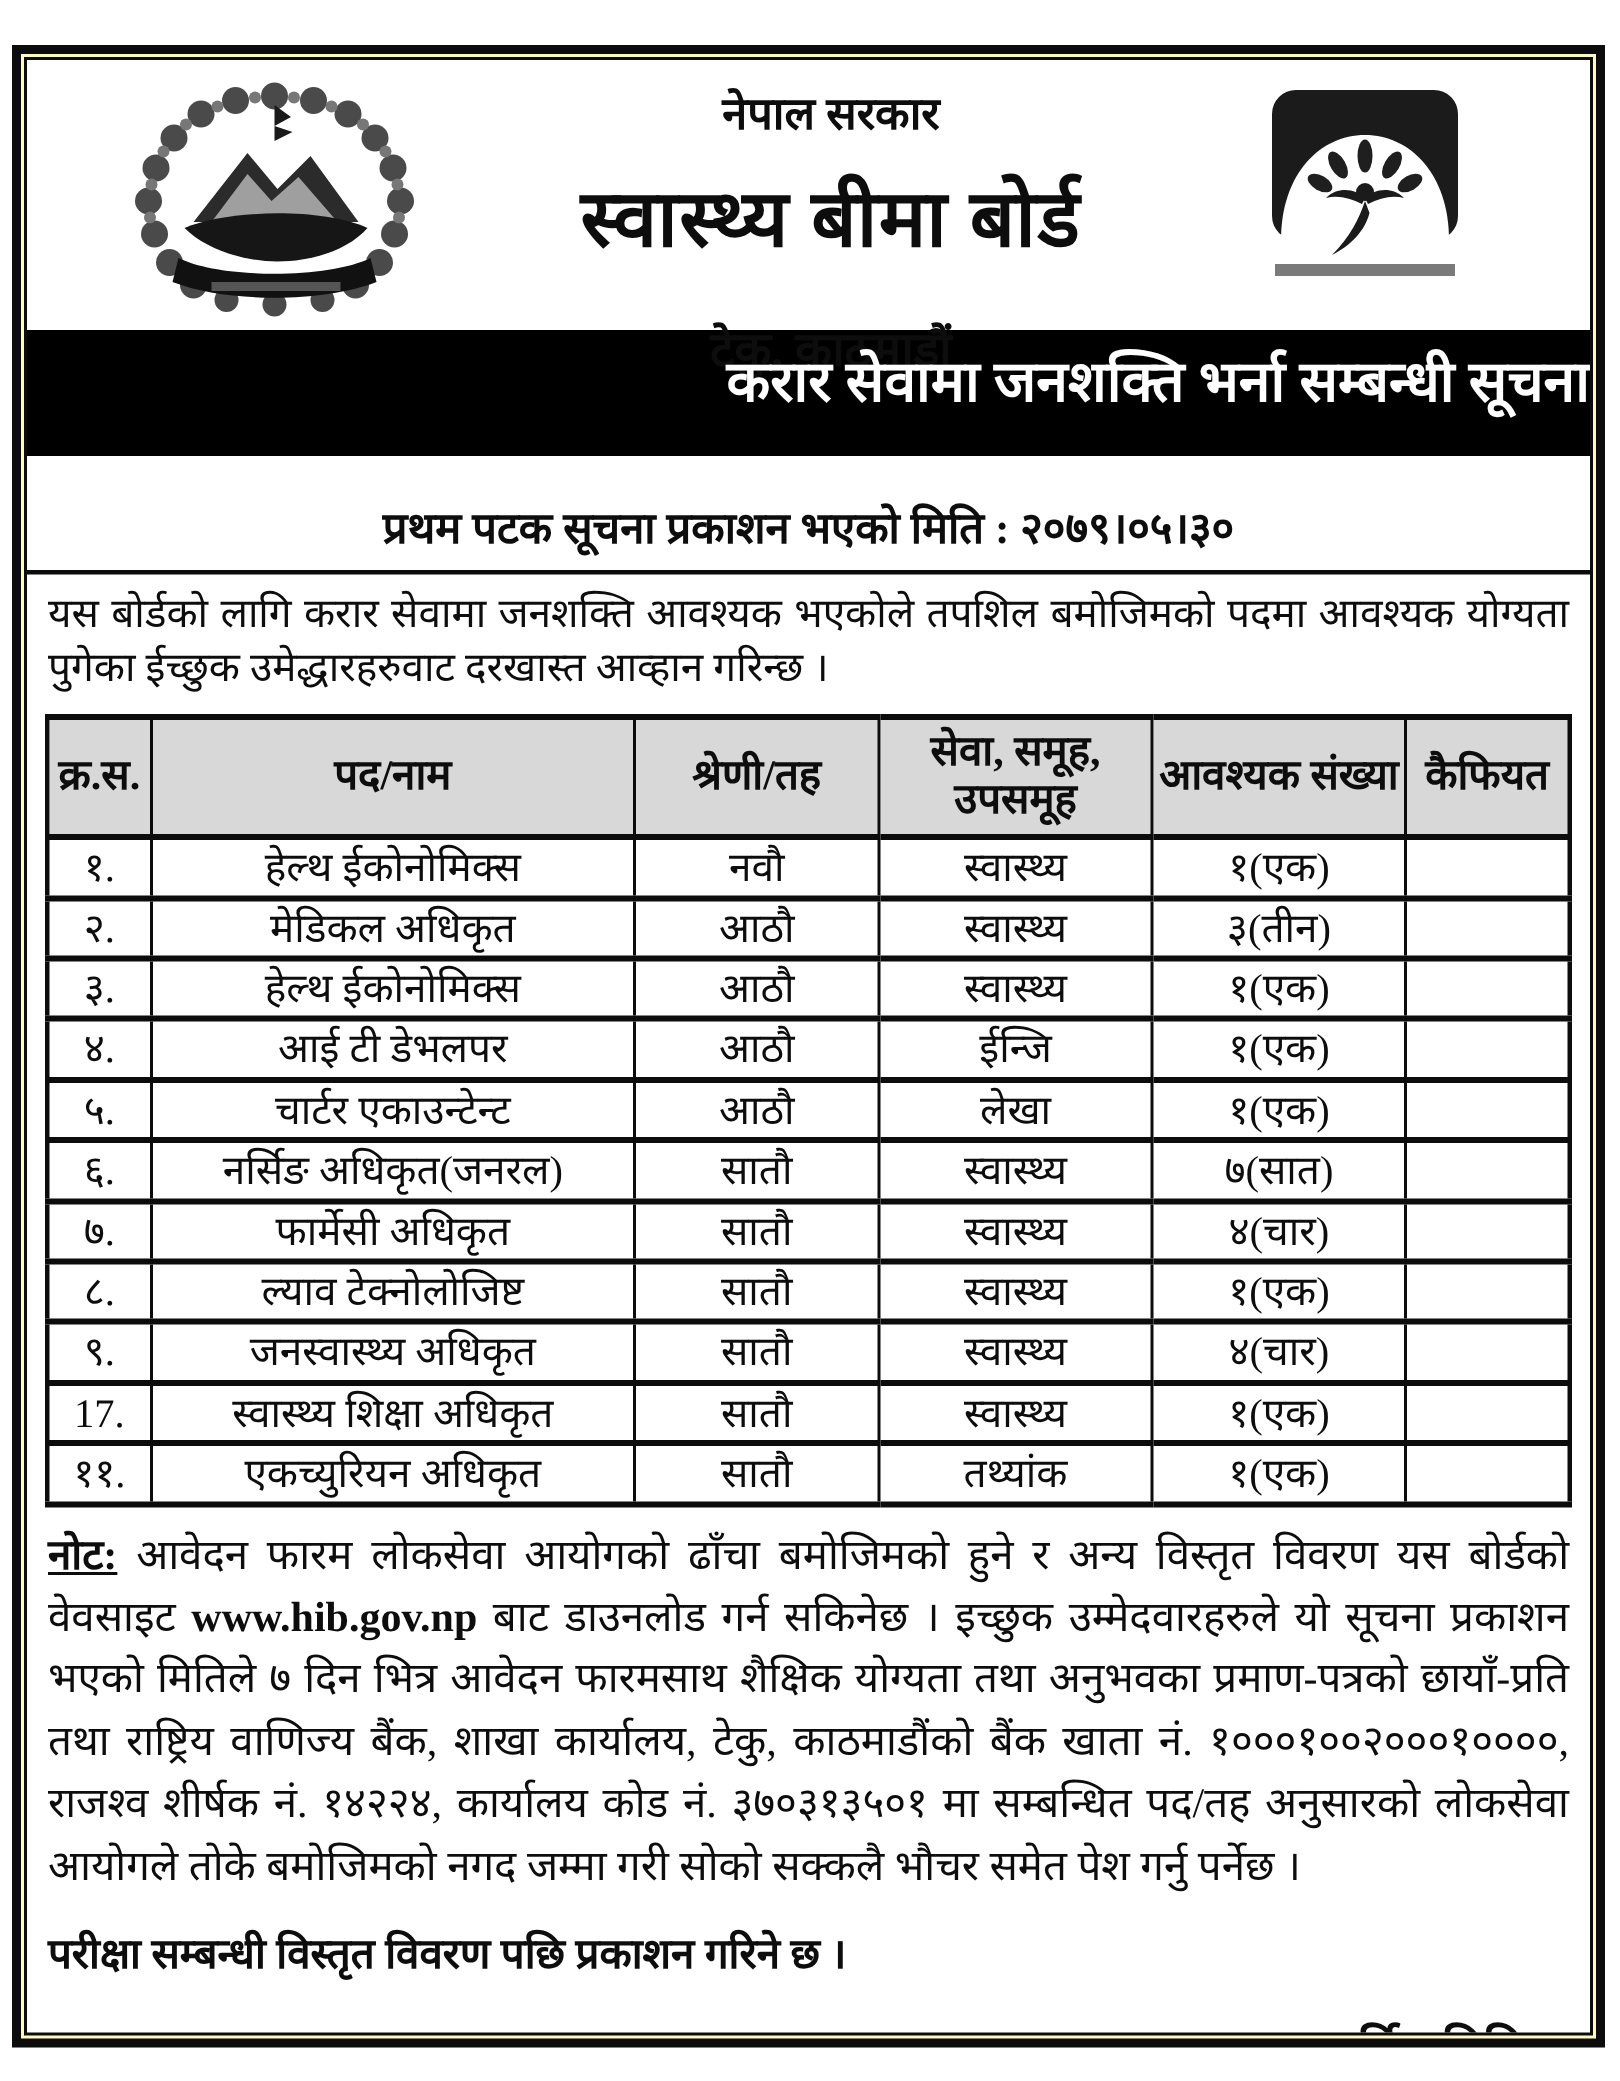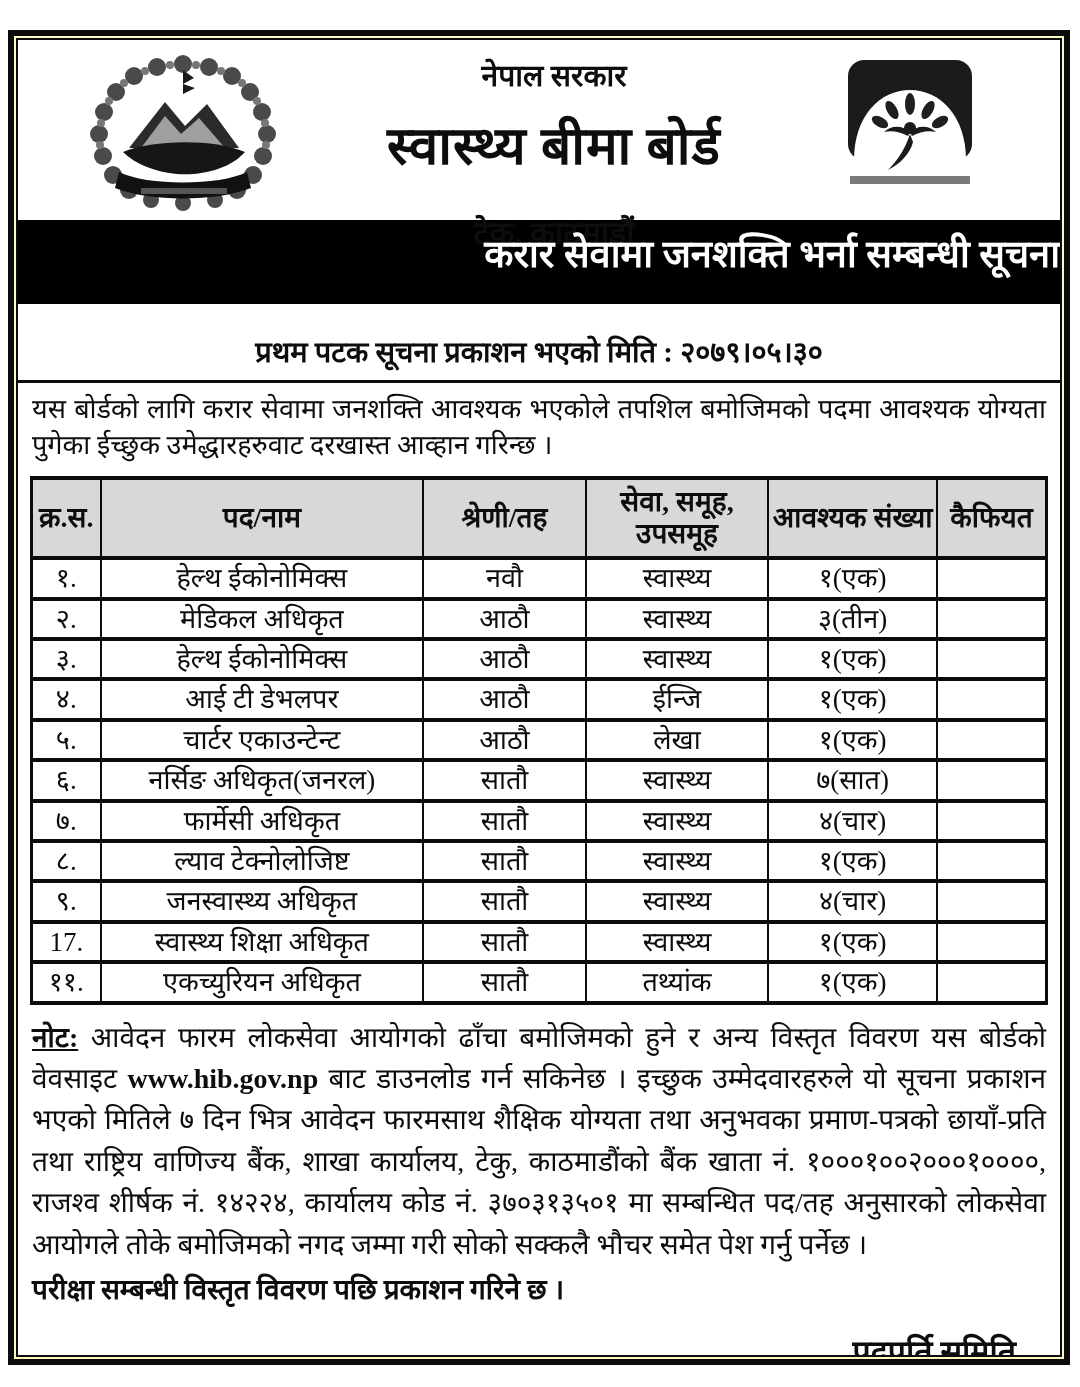--- a/index.html
+++ b/index.html
@@ -56,21 +56,21 @@
   col.c-grade{ width: 16.0%; }
   col.c-serv { width: 18.0%; }
   col.c-cnt  { width: 16.6%; }
   col.c-rem  { width: 10.8%; }
 
   
   .note-wrap { padding: 8px 14px 0 14px; }
   .note-p { font-size: 28px; line-height: 1.48; text-align: justify; }
   .note-label { font-weight: 700; text-decoration: underline; }
   .note-url { font-weight: 700; font-family: "Liberation Serif", "DejaVu Serif", serif; }
-  .exam-line { font-size: 28px; font-weight: 700; margin-top: 4px; }
+  .exam-line { font-size: 28px; font-weight: 700; margin-top: 18px; }
   .sign-line { font-size: 32px; font-weight: 700; text-align: right; padding: 18px 30px 0 0; }
 </style>
 </head>
 <body>
 
 <div class="page">
   <div class="frame-outer">
     <div class="frame-inner">
 
       <div class="hdr">

